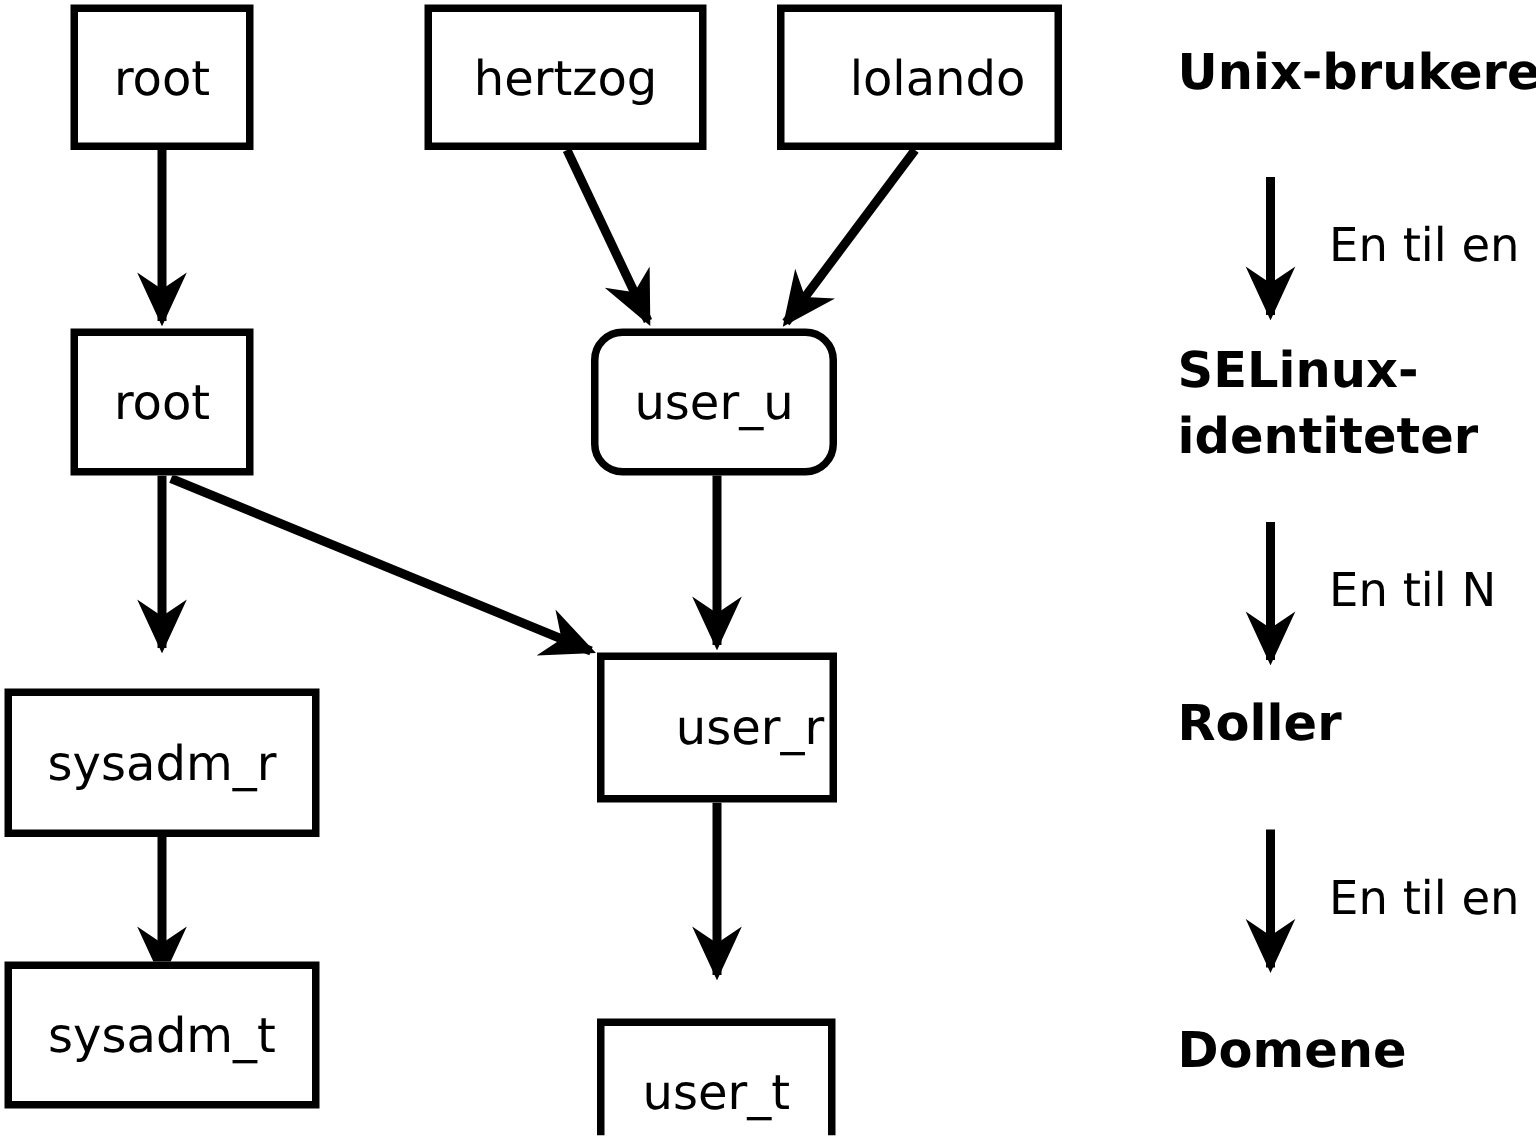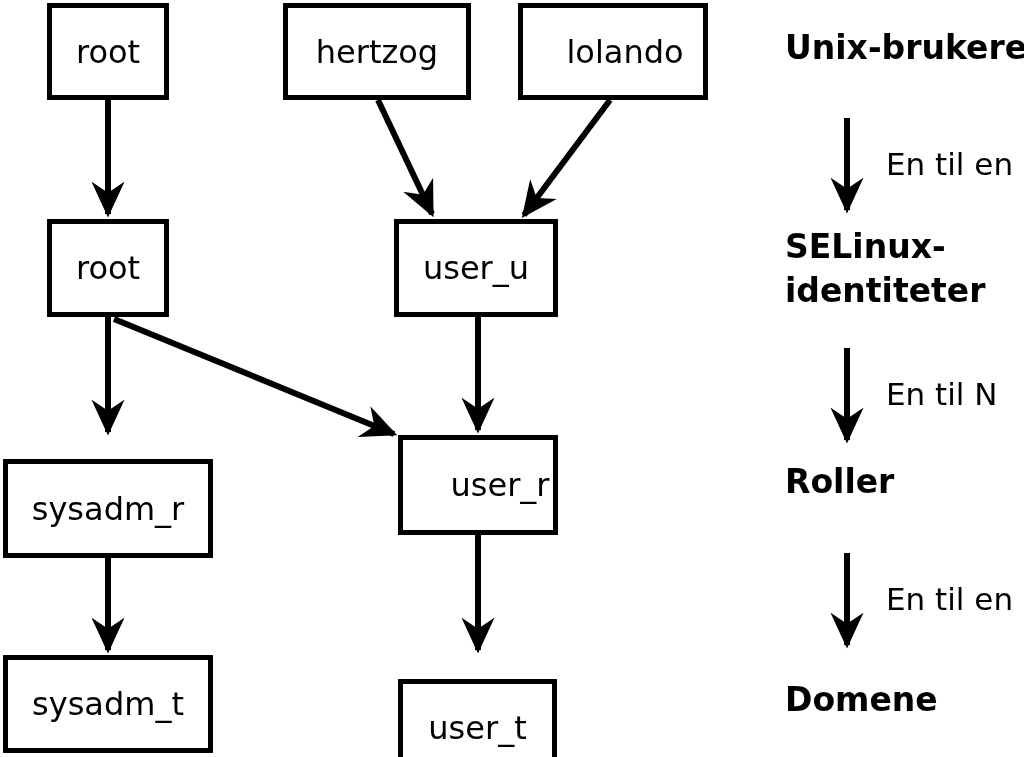--- a/index.html
+++ b/index.html
@@ -48,24 +48,24 @@
     font-size: 31px;
     line-height: 36px;
     white-space: nowrap;
   }
 
   
   #node-unix-root    { left: 47px;  top: 3px;   width: 122px; height: 97px; }
   #node-hertzog      { left: 283px; top: 3px;   width: 188px; height: 97px; }
   #node-lolando      { left: 518px; top: 3px;   width: 190px; height: 97px; padding-left: 24px; }
   #node-selinux-root { left: 47px;  top: 219px; width: 122px; height: 98px; }
-  #node-user-u       { left: 394px; top: 219px; width: 164px; height: 98px; }
+  #node-user-u       { left: 394px; top: 219px; width: 164px; height: 98px; border-radius: 21px; }
   #node-sysadm-r     { left: 3px;   top: 437px; width: 210px; height: 99px; margin-top: 22px; }
   #node-user-r       { left: 398px; top: 435px; width: 160px; height: 100px; padding-left: 44px; }
-  #node-sysadm-t     { left: 3px;   top: 655px; width: 210px; height: 98px; }
+  #node-sysadm-t     { left: 3px;   top: 641px; width: 210px; height: 98px; }
   #node-user-t       { left: 398px; top: 634px; width: 159px; height: 98px; margin-top: 45px; }
 
   
   #legend-unix-users   { left: 785px; top: 26px;  }
   #legend-selinux-ids  { left: 785px; top: 225px; }
   #legend-roles        { left: 785px; top: 460px; }
   #legend-domains      { left: 785px; top: 678px; }
   #caption-one-to-one-1 { left: 886px; top: 146px; }
   #caption-one-to-n     { left: 886px; top: 376px; }
   #caption-one-to-one-2 { left: 886px; top: 581px; }

